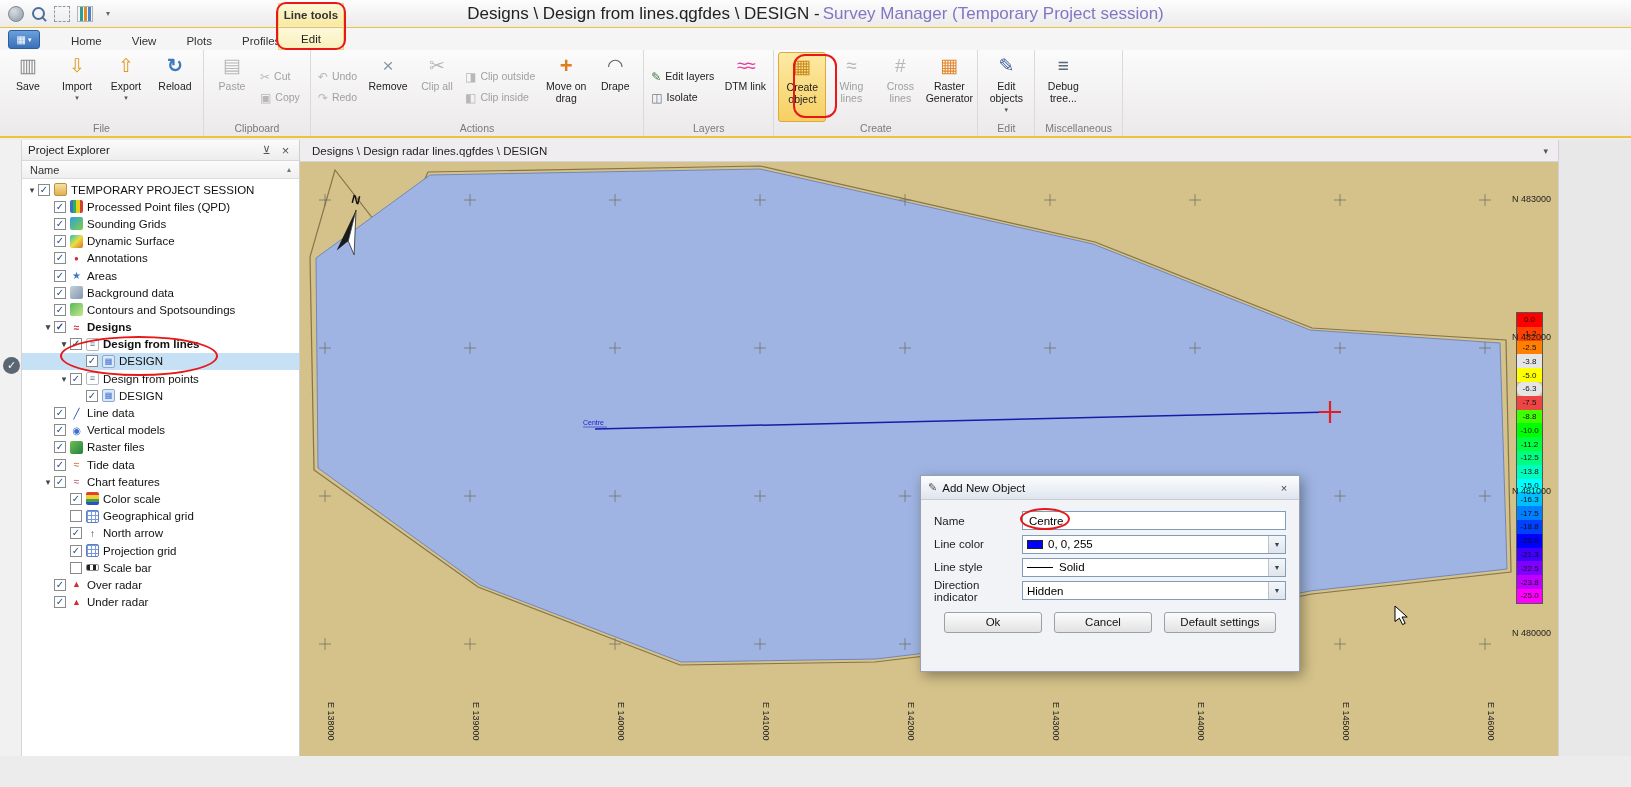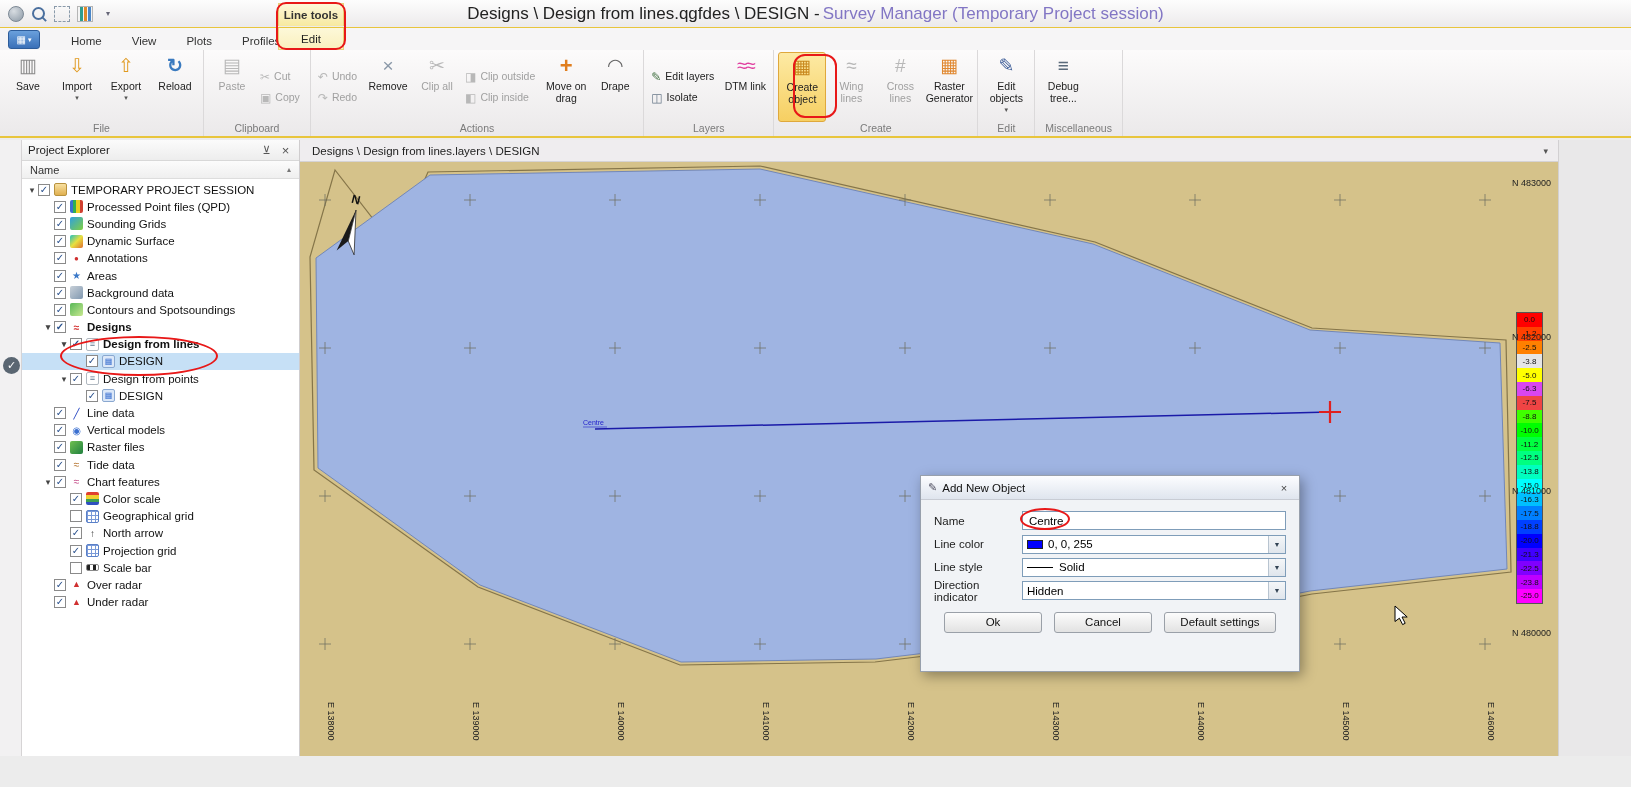--- a/index.html
+++ b/index.html
@@ -504,21 +504,21 @@
           <span class="tcaret"></span>
           <span class="cb">✓</span>
           <span class="ti ti-under-radar">▲</span>
           <span class="tlabel">Under radar</span>
         </div>
       </div>
   </div>
 
   <div id="map-pane">
     <div id="map-tabbar">
-      <span>Designs \ Design from lines.layers \ DESIGN</span>
+      <span>Designs \ Design radar lines.qgfdes \ DESIGN</span>
       <span class="spacer"></span>
       <span class="ddown">▾</span>
     </div>
     <div id="map-canvas">
       <svg id="map-svg" width="1258" height="594">
           <polygon points="10,95 35,8 95,85 128,10 460,4 795,80 1012,166 1206,178 1211,410 1012,432 800,473 575,500 380,503 178,425 14,308" fill="#d5c28a" stroke="#857549" stroke-width="1.2"></polygon>
           <polygon points="16,96 130,13 460,7 793,82 1010,168 1200,181 1207,407 1010,429 800,470 576,497 381,500 180,423 18,306" fill="#9fb4e2" stroke="#7287b8" stroke-width="1"></polygon>
           <path d="M19 38H31M25 32V44M19 186H31M25 180V192M19 334H31M25 328V340M19 482H31M25 476V488M164 38H176M170 32V44M164 186H176M170 180V192M164 334H176M170 328V340M164 482H176M170 476V488M309 38H321M315 32V44M309 186H321M315 180V192M309 334H321M315 328V340M309 482H321M315 476V488M454 38H466M460 32V44M454 186H466M460 180V192M454 334H466M460 328V340M454 482H466M460 476V488M599 38H611M605 32V44M599 186H611M605 180V192M599 334H611M605 328V340M599 482H611M605 476V488M744 38H756M750 32V44M744 186H756M750 180V192M744 334H756M750 328V340M744 482H756M750 476V488M889 38H901M895 32V44M889 186H901M895 180V192M889 334H901M895 328V340M889 482H901M895 476V488M1034 38H1046M1040 32V44M1034 186H1046M1040 180V192M1034 334H1046M1040 328V340M1034 482H1046M1040 476V488M1179 38H1191M1185 32V44M1179 186H1191M1185 180V192M1179 334H1191M1185 328V340M1179 482H1191M1185 476V488" stroke="#6f6f62" stroke-width="1" fill="none" opacity="0.75"></path>
           <text x="28" y="540" font-size="9" fill="#222" transform="rotate(90 28 540)">E 138000</text>
           <text x="173" y="540" font-size="9" fill="#222" transform="rotate(90 173 540)">E 139000</text>
@@ -549,21 +549,21 @@
           </div>
           <div class="cbrow" style="background: rgb(255, 128, 0);">
             <span>-2.5</span>
           </div>
           <div class="cbrow" style="background: #e5e5e5;">
             <span>-3.8</span>
           </div>
           <div class="cbrow" style="background: rgb(255, 255, 0);">
             <span>-5.0</span>
           </div>
-          <div class="cbrow" style="background: #d946ef;">
+          <div class="cbrow" style="background: #e5e5e5; border-radius: 6px;">
             <span>-6.3</span>
           </div>
           <div class="cbrow" style="background: #ef4444;">
             <span>-7.5</span>
           </div>
           <div class="cbrow" style="background: rgb(64, 255, 0);">
             <span>-8.8</span>
           </div>
           <div class="cbrow" style="background: rgb(0, 255, 0);">
             <span>-10.0</span>
@@ -599,21 +599,21 @@
             <span>-22.5</span>
           </div>
           <div class="cbrow" style="background: rgb(191, 0, 255);">
             <span>-23.8</span>
           </div>
           <div class="cbrow" style="background: rgb(255, 0, 255);">
             <span>-25.0</span>
           </div>
         </div>
       <div id="nlabels">
-          <div class="nlabel" style="top: 16px;">N 483000</div>
+          <div class="nlabel" style="top: 32px;">N 483000</div>
           <div class="nlabel" style="top: 170px;">N 482000</div>
           <div class="nlabel" style="top: 324px;">N 481000</div>
           <div class="nlabel" style="top: 466px;">N 480000</div>
         </div>
     </div>
   </div>
 
   <div id="right-filler"></div>
 
   <div id="dialog">

